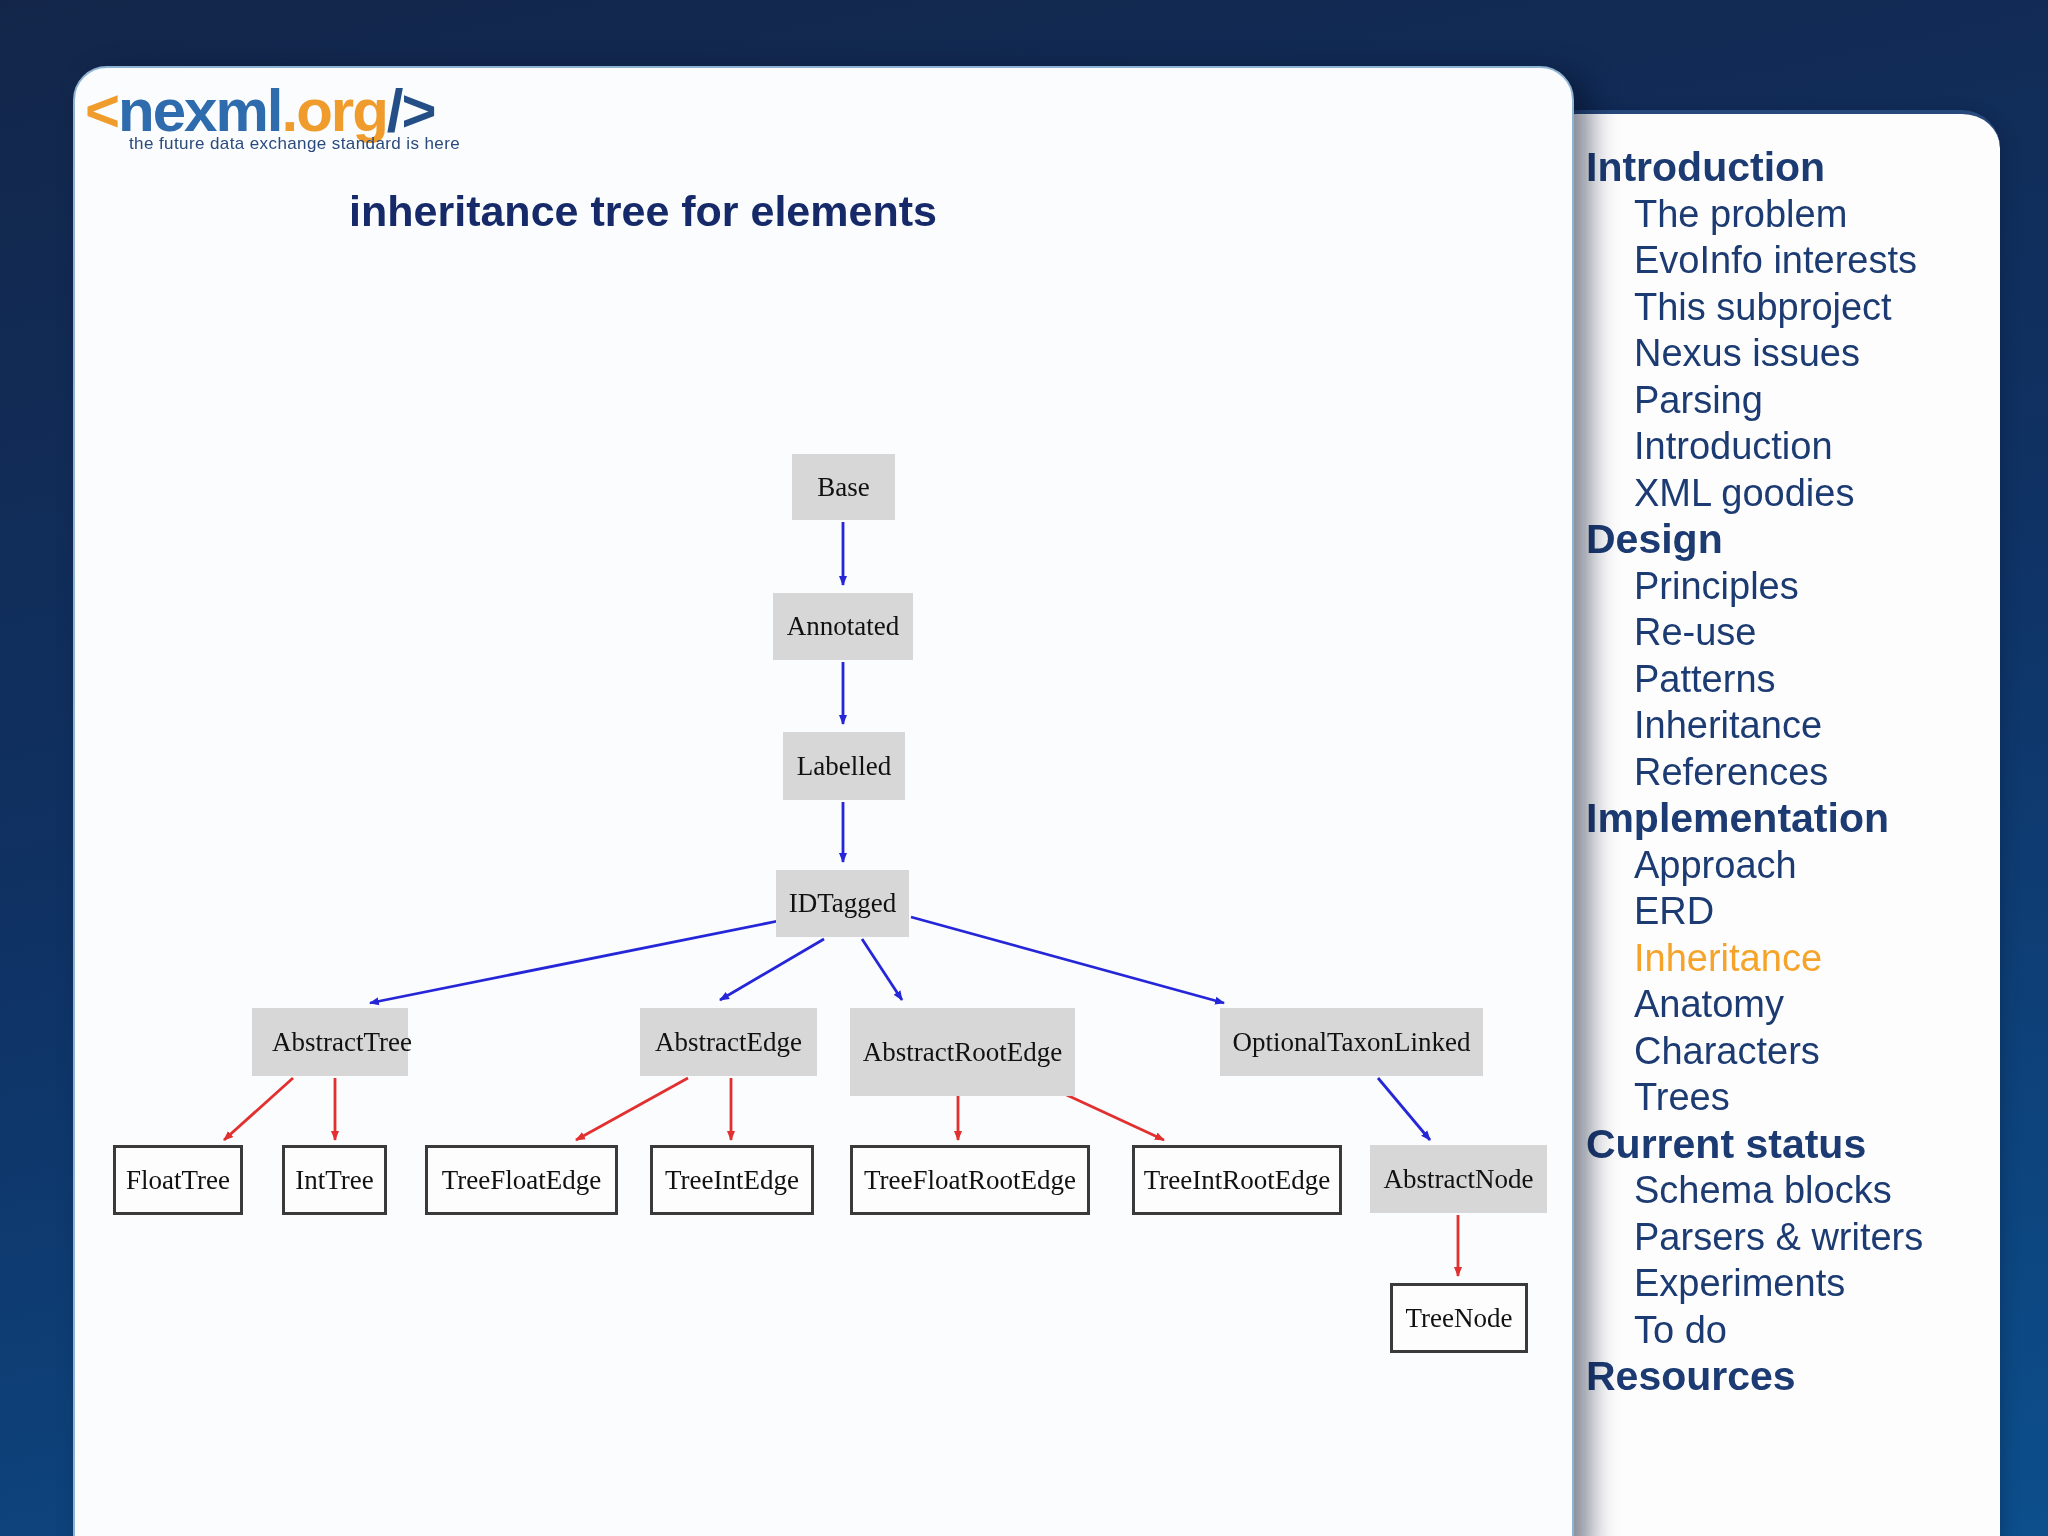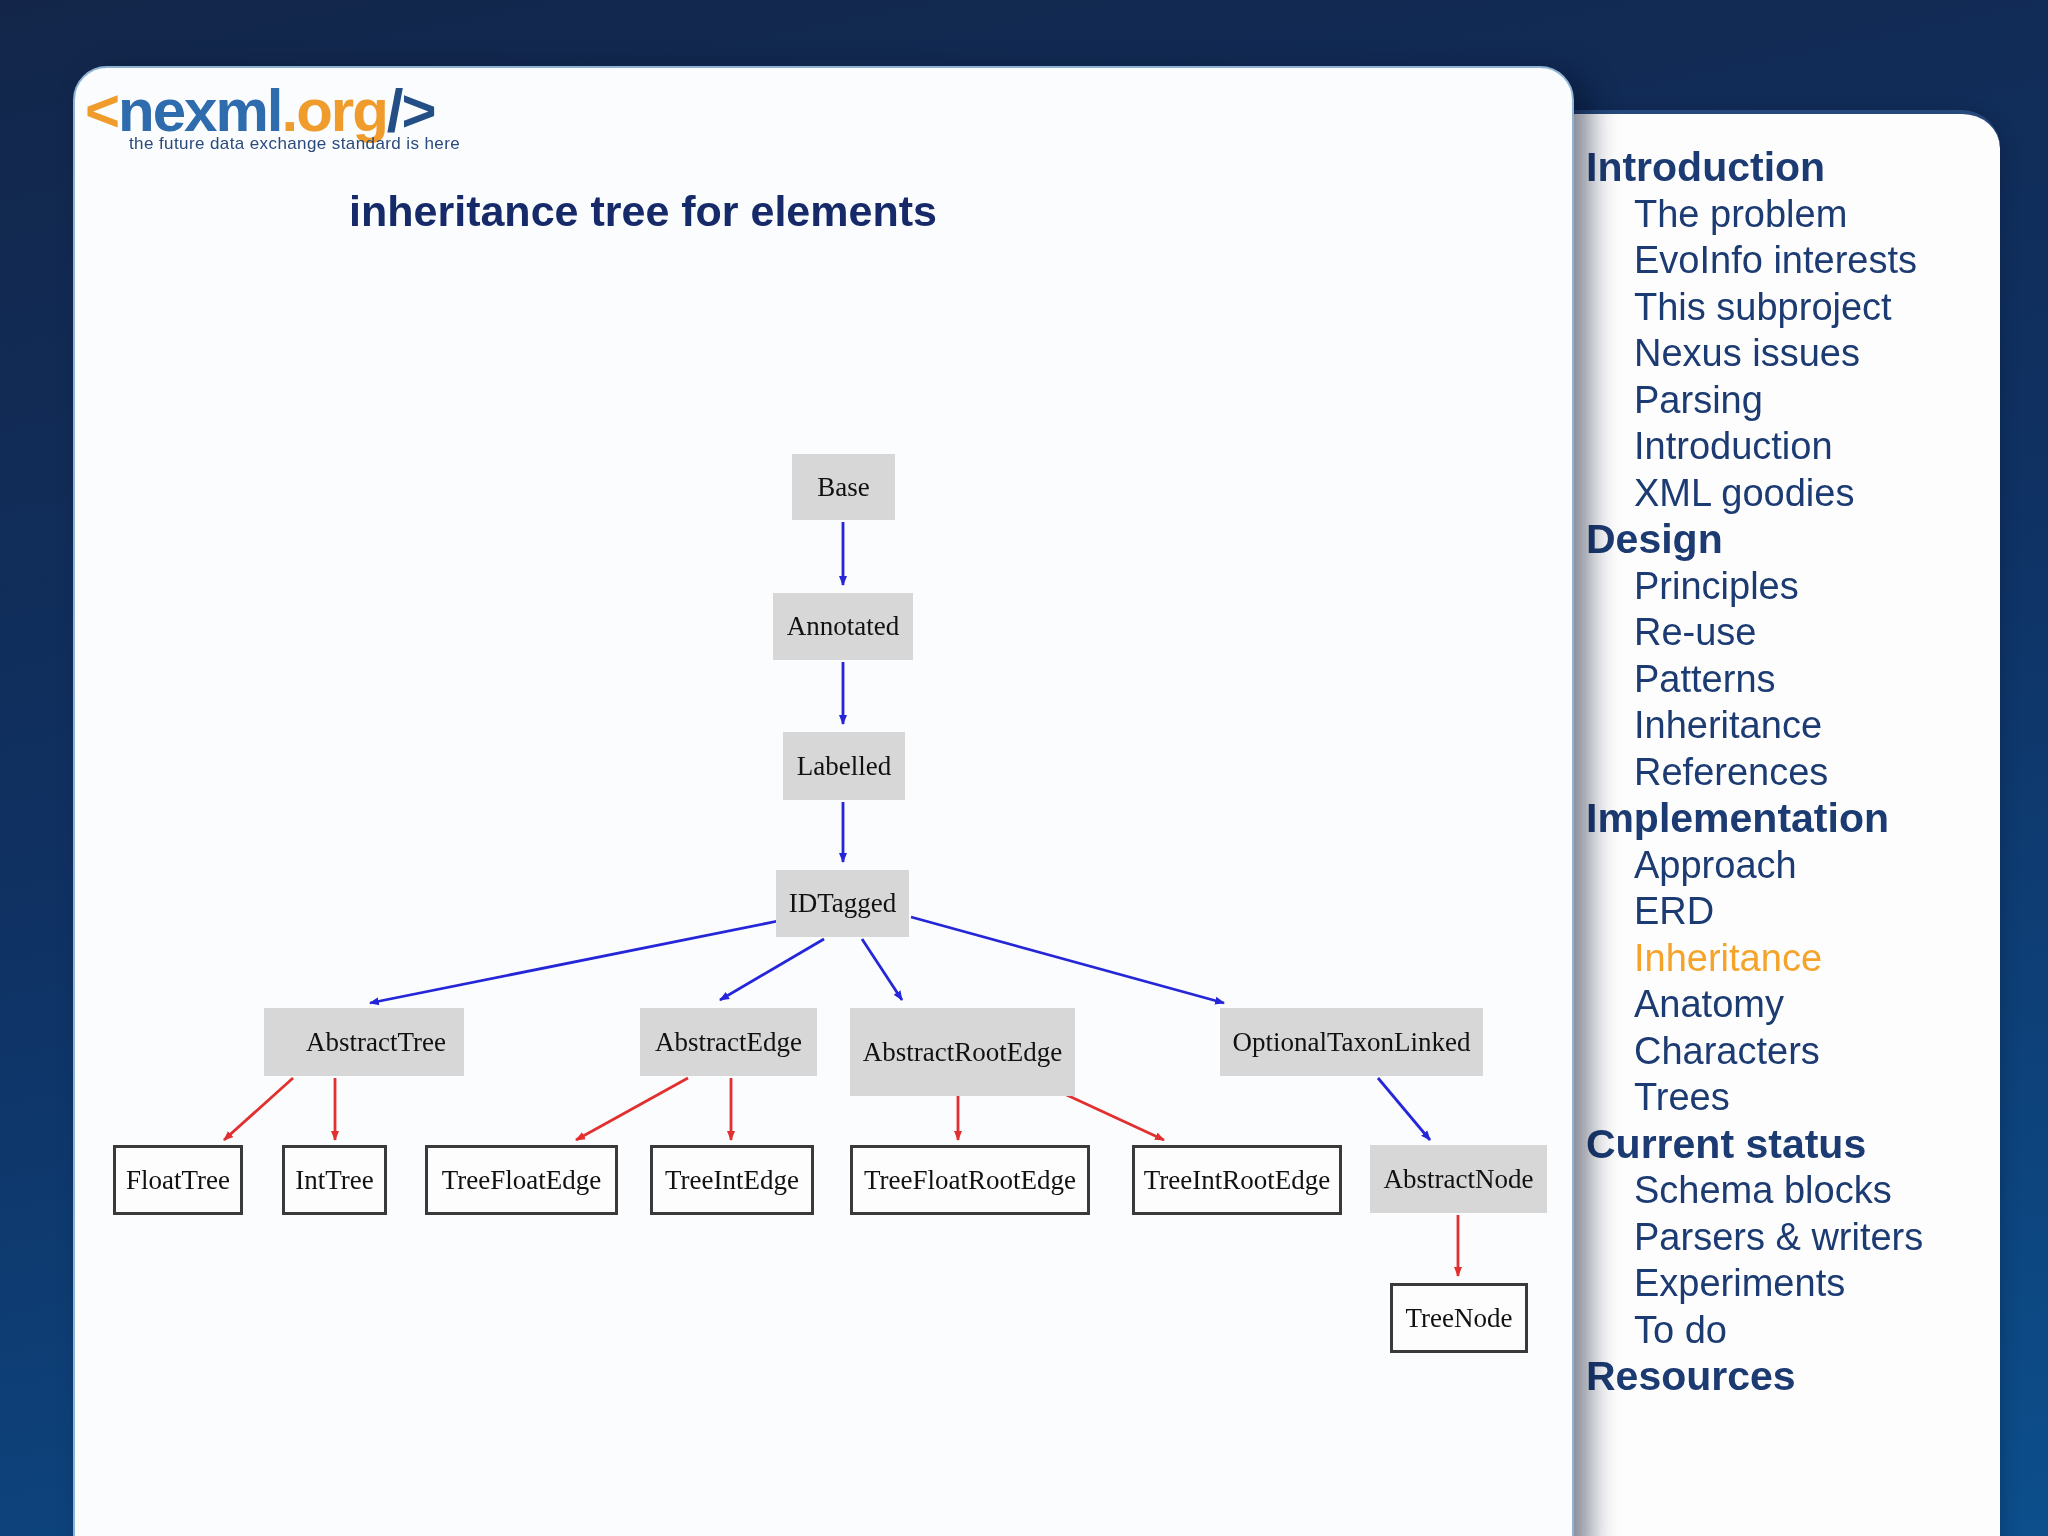--- a/index.html
+++ b/index.html
@@ -115,21 +115,21 @@
       <line x1="958" y1="1078" x2="958" y2="1140" stroke="#e23030" stroke-width="2.8" marker-end="url(#ah-red)"></line>
       <line x1="1030" y1="1078" x2="1164" y2="1140" stroke="#e23030" stroke-width="2.8" marker-end="url(#ah-red)"></line>
       <line x1="1458" y1="1215" x2="1458" y2="1276" stroke="#e23030" stroke-width="2.8" marker-end="url(#ah-red)"></line>
     </svg>
 
   <div class="nodes-layer" id="nodes">
       <div class="node gray" style="left: 792px; top: 454px; width: 103px; height: 66px;">Base</div>
       <div class="node gray" style="left: 773px; top: 593px; width: 140px; height: 67px;">Annotated</div>
       <div class="node gray" style="left: 783px; top: 732px; width: 122px; height: 68px;">Labelled</div>
       <div class="node gray" style="left: 776px; top: 870px; width: 133px; height: 67px;">IDTagged</div>
-      <div class="node gray" style="left: 264px; top: 1008px; width: 200px; height: 68px; padding-left: 24px;">AbstractTree</div>
+      <div class="node gray" style="left: 252px; top: 1008px; width: 156px; height: 68px; padding-left: 24px;">AbstractTree</div>
       <div class="node gray" style="left: 640px; top: 1008px; width: 177px; height: 68px;">AbstractEdge</div>
       <div class="node gray" style="left: 850px; top: 1008px; width: 225px; height: 88px;">AbstractRootEdge</div>
       <div class="node gray" style="left: 1220px; top: 1008px; width: 263px; height: 68px;">OptionalTaxonLinked</div>
       <div class="node white" style="left: 113px; top: 1145px; width: 130px; height: 70px;">FloatTree</div>
       <div class="node white" style="left: 282px; top: 1145px; width: 105px; height: 70px;">IntTree</div>
       <div class="node white" style="left: 425px; top: 1145px; width: 193px; height: 70px;">TreeFloatEdge</div>
       <div class="node white" style="left: 650px; top: 1145px; width: 164px; height: 70px;">TreeIntEdge</div>
       <div class="node white" style="left: 850px; top: 1145px; width: 240px; height: 70px;">TreeFloatRootEdge</div>
       <div class="node white" style="left: 1132px; top: 1145px; width: 210px; height: 70px;">TreeIntRootEdge</div>
       <div class="node gray" style="left: 1370px; top: 1145px; width: 177px; height: 68px; text-align: right;">AbstractNode</div>

